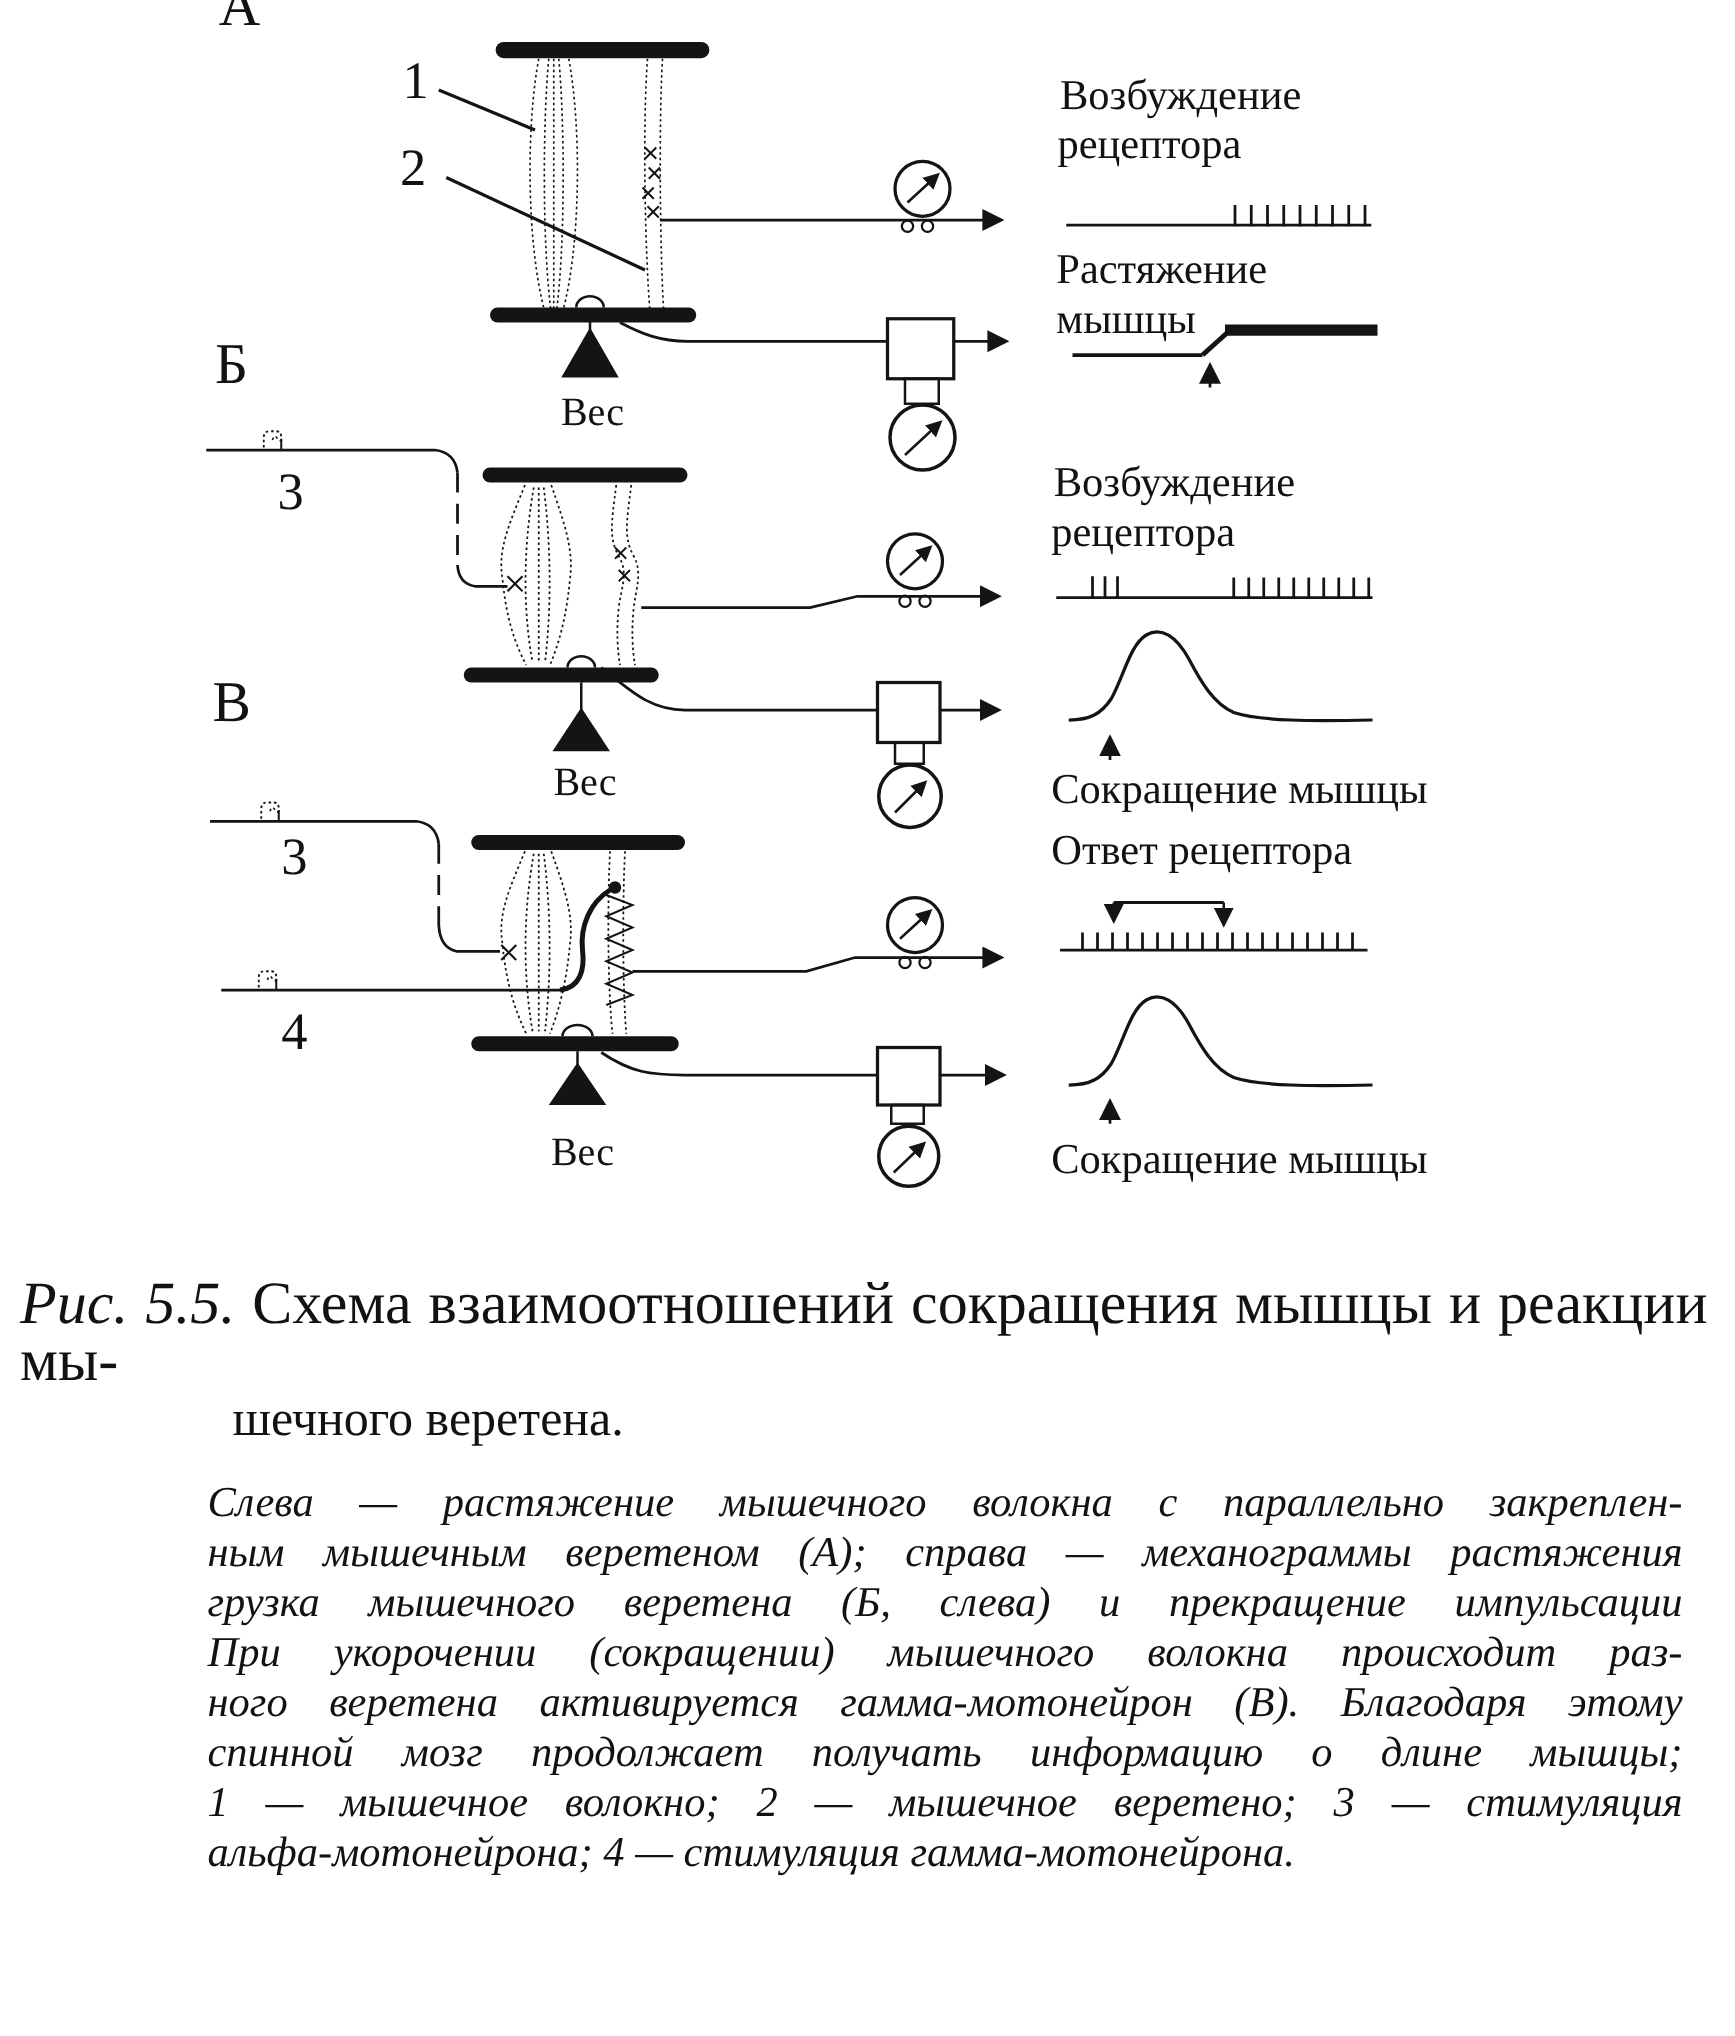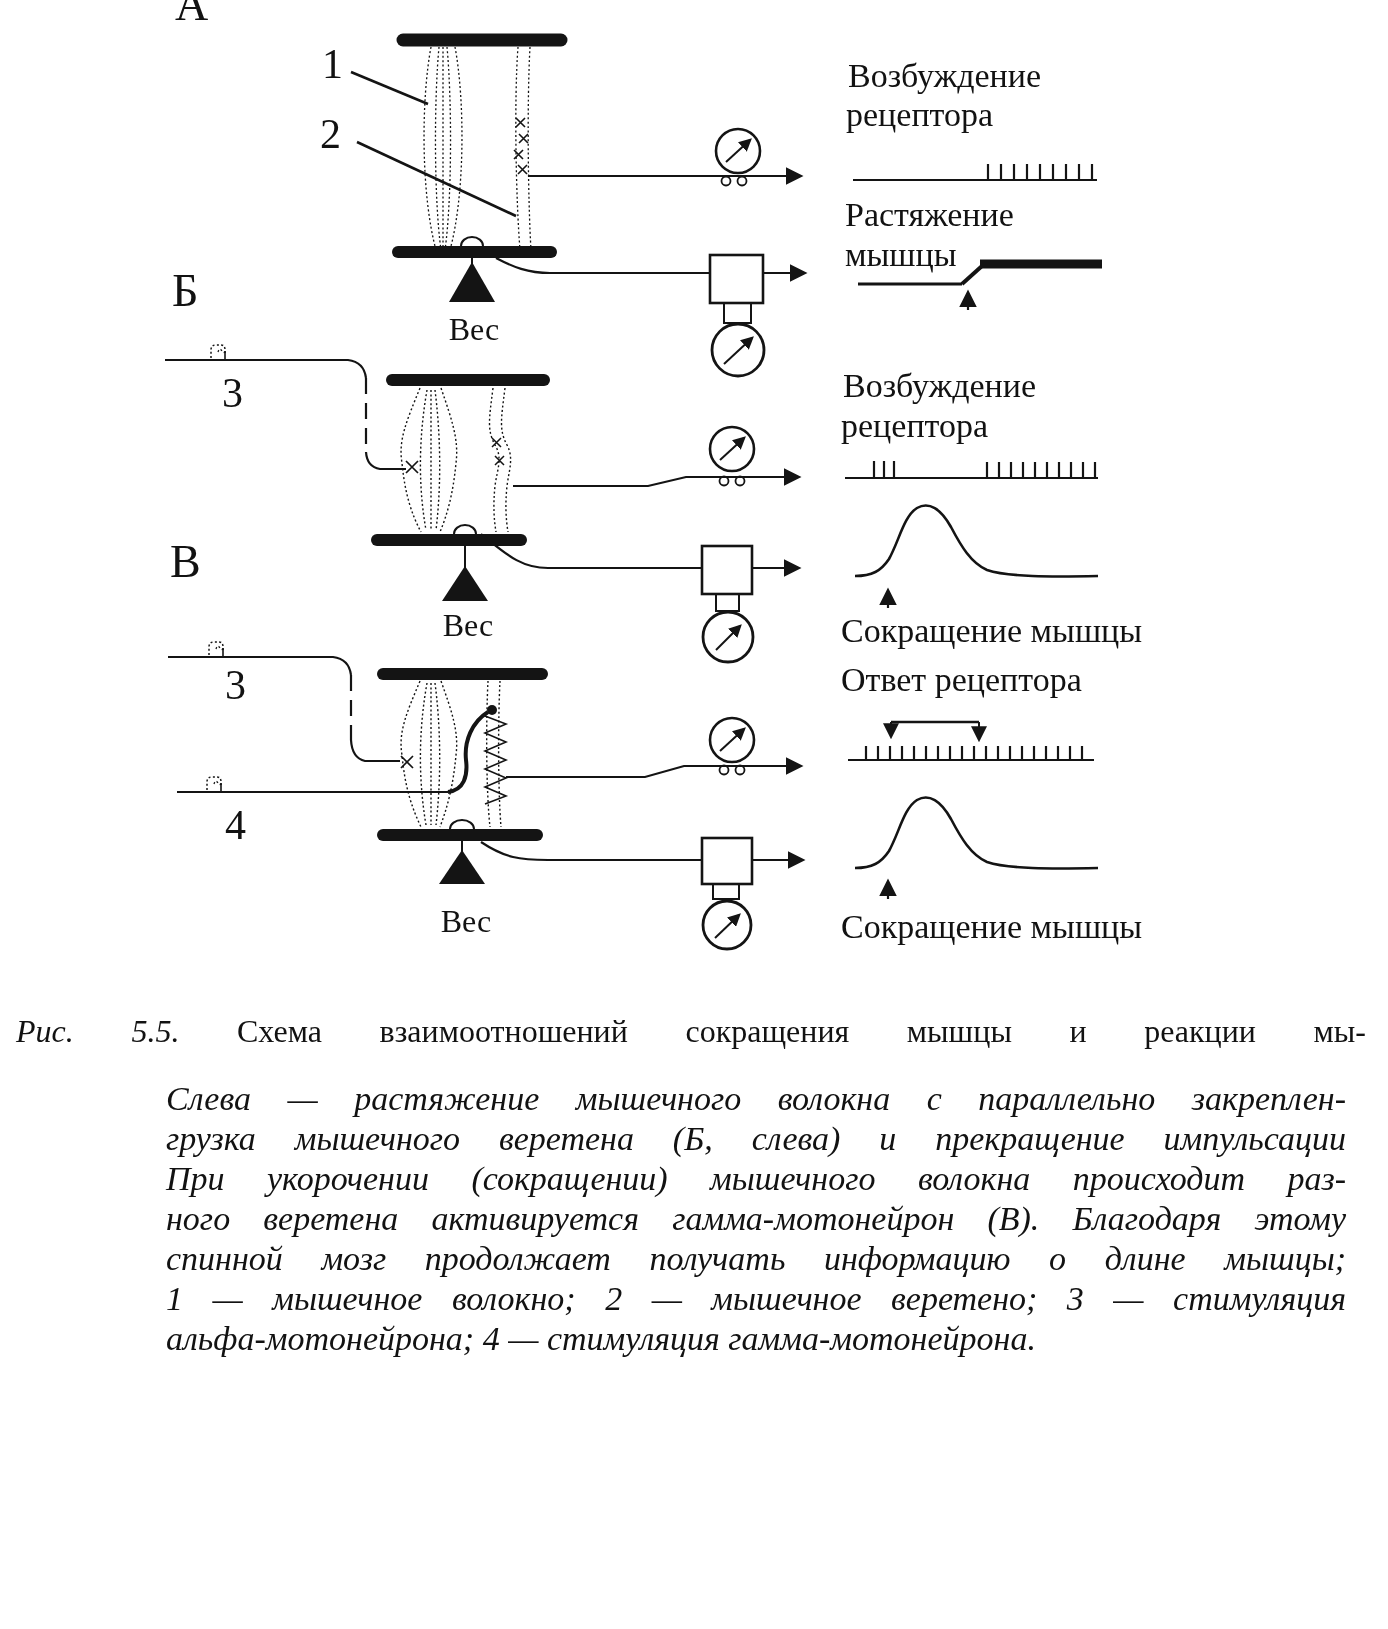--- a/index.html
+++ b/index.html
@@ -7,21 +7,21 @@
         font-family:"Liberation Serif",serif;color:#121212;}
   svg{position:absolute;top:0;left:0;}
   svg .stroke{stroke:#141414;fill:none;}
   svg .fill{fill:#141414;stroke:none;}
   svg text{fill:#121212;font-family:"Liberation Serif",serif;}
   .t46{font-size:46px;}
   .t42{font-size:42px;}
   .t34{font-size:34px;}
   .t32{font-size:32px;}
   .caption{position:absolute;left:16px;top:1008px;width:1350px;box-sizing:border-box;}
-  .cap-title-line{font-size:32px;line-height:46px;text-align:justify;text-align-last:justify;}
+  .cap-title-line{font-size:48px;line-height:46px;text-align:justify;text-align-last:justify;margin-top:12px;}
   .cap-title-line2{font-size:40px;line-height:46px;padding-left:170px;text-align:left;text-align-last:left;}
   .fig-num{font-style:italic;}
   .cap-body{margin-top:25px;padding-left:150px;padding-right:20px;}
   .cap-body-line{font-size:34px;line-height:40px;text-align:justify;text-align-last:justify;font-style:italic;}
   .cap-body-line.last{text-align:right;text-align-last:left;}
 </style>
 </head>
 <body>
 
 <div class="page">
@@ -215,22 +215,24 @@
     <path class="stroke" d="M848,760 H1094" stroke-width="2.2"></path>
     <path class="stroke" stroke-width="2.2" d="M866,760 V746 M878,760 V746 M890,760 V746 M902,760 V746 M914,760 V746 M926,760 V746 M938,760 V746 M950,760 V746 M962,760 V746 M974,760 V746 M986,760 V746 M998,760 V746 M1010,760 V746 M1022,760 V746 M1034,760 V746 M1046,760 V746 M1058,760 V746 M1070,760 V746 M1082,760 V746"></path>
     <path class="stroke" stroke-width="2.6" d="M855,868 C872,868 881,863 889,851 C899,833 904,808 917,800 C929,793 941,801 951,819 C961,838 971,855 987,862 C1008,869 1050,869 1098,868"></path>
     <path class="stroke" d="M888,899 V882" stroke-width="2.2" marker-end="url(#arr)"></path>
     <text class="t34" x="841" y="938">Сокращение мышцы</text>
   </g>
 </svg>
 
 <div class="caption">
   <div class="cap-title-line"><span class="fig-num">Рис. 5.5.</span> <span>Схема взаимоотношений сокращения мышцы и реакции мы-</span></div>
+  <div class="cap-title-line2">шечного веретена.</div>
   <div class="cap-body">
     <div class="cap-body-line">Слева — растяжение мышечного волокна с параллельно закреплен-</div>
+    <div class="cap-body-line">ным мышечным веретеном (А); справа — механограммы растяжения</div>
     <div class="cap-body-line">грузка мышечного веретена (Б, слева) и прекращение импульсации</div>
     <div class="cap-body-line">При укорочении (сокращении) мышечного волокна происходит раз-</div>
     <div class="cap-body-line">ного веретена активируется гамма-мотонейрон (В). Благодаря этому</div>
     <div class="cap-body-line">спинной мозг продолжает получать информацию о длине мышцы;</div>
     <div class="cap-body-line">1 — мышечное волокно; 2 — мышечное веретено; 3 — стимуляция</div>
     <div class="cap-body-line last">альфа-мотонейрона; 4 — стимуляция гамма-мотонейрона.</div>
   </div>
 </div>
 
 </div>

